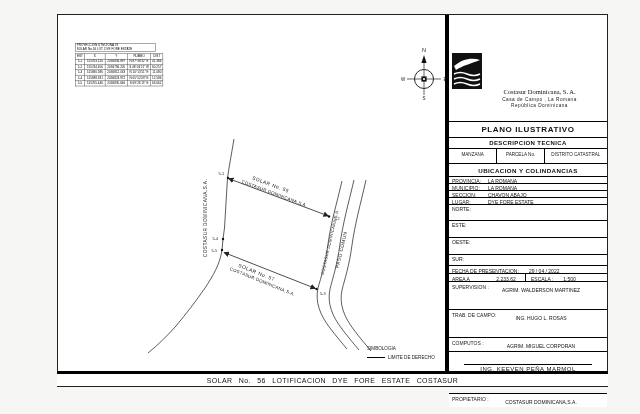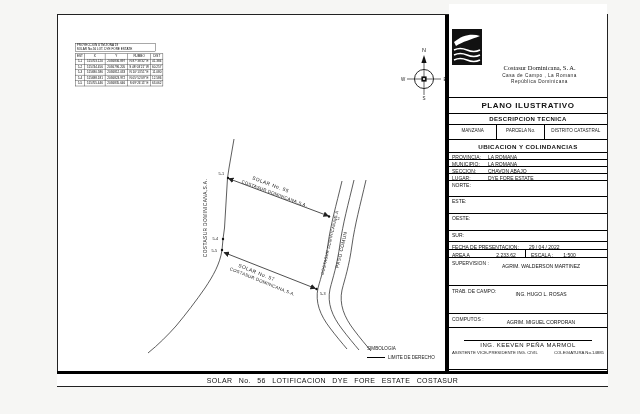--- a/index.html
+++ b/index.html
@@ -17,21 +17,21 @@
   
   #coordtable { left:75px; top:43px; width:300px; height:70px; }
   .ct-inner { transform:scale(.34); transform-origin:0 0; width:260px; font-size:9px; line-height:1.1; color:#000; }
   .ct-head { border:1px solid #000; padding:2px 4px; width:238px; margin-bottom:5px; }
   .ct-head div { white-space:nowrap; }
   table.ct { border-collapse:collapse; width:258px; table-layout:fixed; }
   table.ct th, table.ct td { border:1px solid #000; padding:2.5px 1px; text-align:center; font-weight:normal; font-size:9px; white-space:nowrap; overflow:hidden; }
   col.c-est{width:28px} col.c-x{width:60px} col.c-y{width:66px} col.c-rumbo{width:68px} col.c-dist{width:36px}
 
   
-  #titleblock { left:449px; top:4px; width:158px; height:356px; background:#fff; font-size:5px; }
+  #titleblock { left:449px; top:28px; width:158px; height:356px; background:#fff; font-size:5px; }
   .tbx { position:absolute; left:0; right:0; background:#fff; }
   .sec { border-top:1px solid #000; }
   #tb-logo-sec { top:0; height:93px; }
   #tb-company { left:26px; right:3px; top:60px; text-align:center; }
   #tb-company .co-name { font-family:"Liberation Serif", serif; font-size:6.5px; margin-bottom:2px; }
   #tb-company .co-sub { font-size:4.7px; letter-spacing:.5px; line-height:1.3; color:#222; }
   #tb-plano { top:93px; height:16px; font-size:8px; font-weight:bold; text-align:center; line-height:15px; letter-spacing:.6px; }
   #tb-desc { top:109px; height:11px; font-size:6px; font-weight:bold; text-align:center; line-height:11px; letter-spacing:.4px; }
   #tb-cells { top:120px; height:15px; display:flex; }
   #tb-cells .cell { flex:0 0 30%; border-left:1px solid #000; font-size:4.6px; text-align:center; padding-top:3px; color:#222; }

